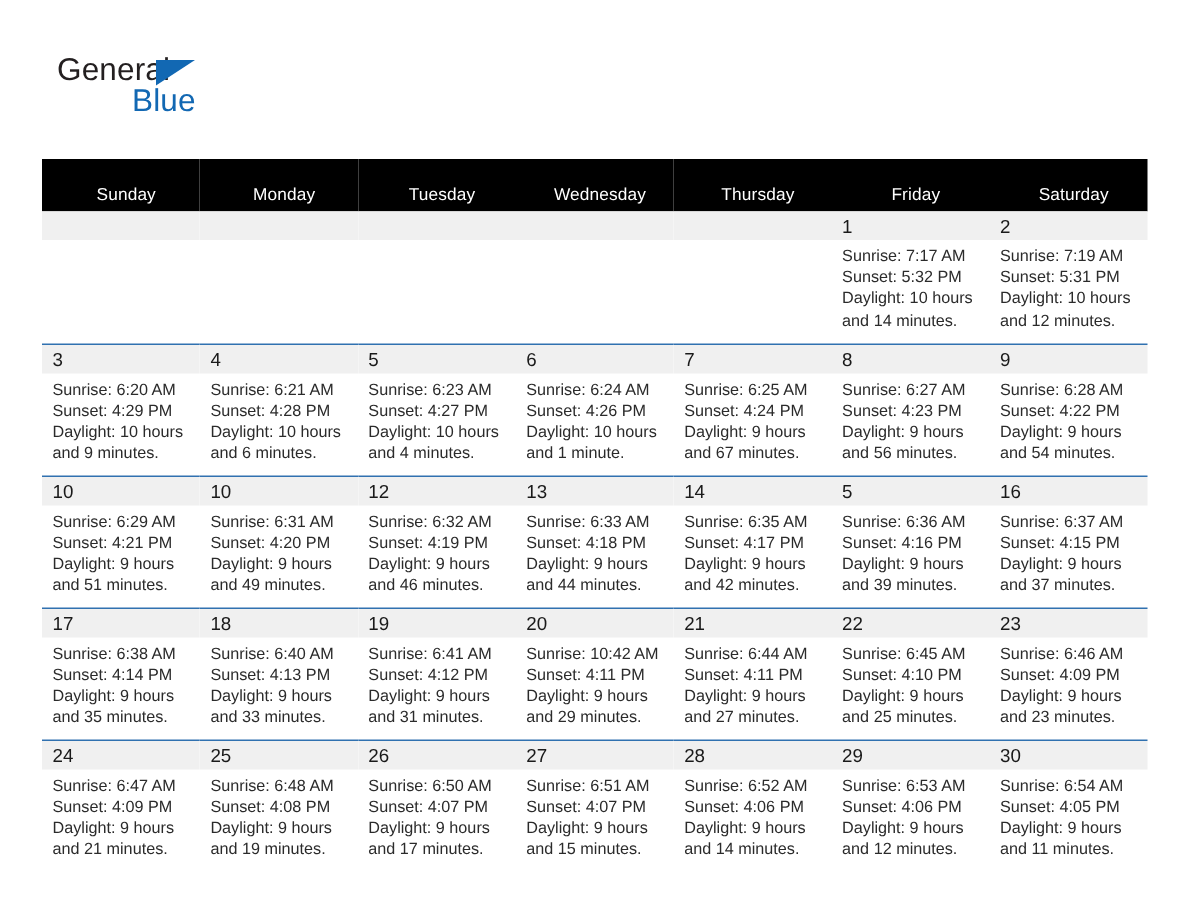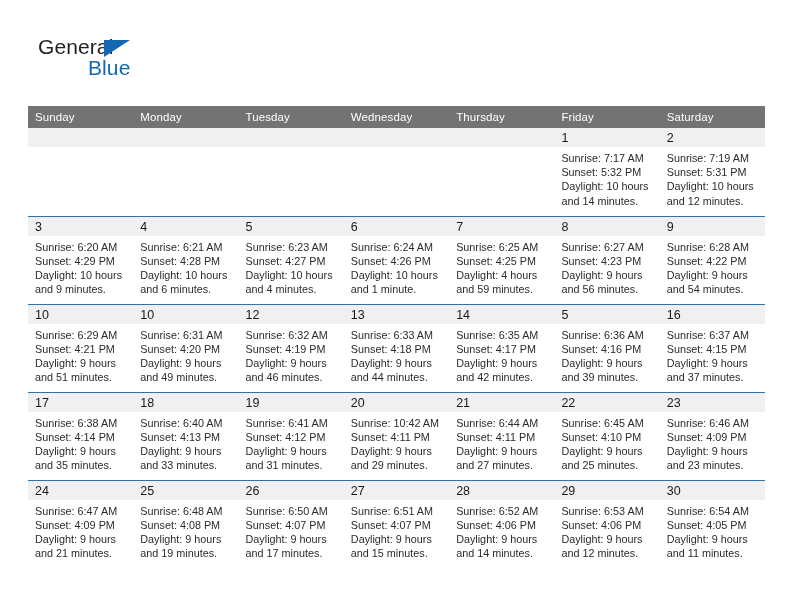--- a/index.html
+++ b/index.html
@@ -93,26 +93,26 @@
   .calendar {
     position: absolute;
     left: 28px;
     top: 106px;
     width: 737px;
     border-collapse: collapse;
     table-layout: fixed;
   }
 
   .calendar th {
-    background: #737373;
+    background: #000000;
     color: #ffffff;
     font-size: 11.5px;
     font-weight: normal;
-    text-align: left;
-    padding: 5px 0 5px 7px;
+    text-align: center;
+    padding: 18px 0 5px 7px;
     height: 18px;
     box-sizing: border-box;
     border: none;
     letter-spacing: 0.1px;
   }
 
   .calendar td {
     vertical-align: top;
     padding: 0;
     border: none;
@@ -243,22 +243,22 @@
             <div class="info">
               <div>Sunrise: 6:24 AM</div>
               <div>Sunset: 4:26 PM</div>
               <div class="daylight">Daylight: 10 hours and 1 minute.</div>
             </div>
           </td>
           <td>
             <div class="daynum">7</div>
             <div class="info">
               <div>Sunrise: 6:25 AM</div>
-              <div>Sunset: 4:25 PM</div>
-              <div class="daylight">Daylight: 4 hours and 59 minutes.</div>
+              <div>Sunset: 4:24 PM</div>
+              <div class="daylight">Daylight: 9 hours and 67 minutes.</div>
             </div>
           </td>
           <td>
             <div class="daynum">8</div>
             <div class="info">
               <div>Sunrise: 6:27 AM</div>
               <div>Sunset: 4:23 PM</div>
               <div class="daylight">Daylight: 9 hours and 56 minutes.</div>
             </div>
           </td>

